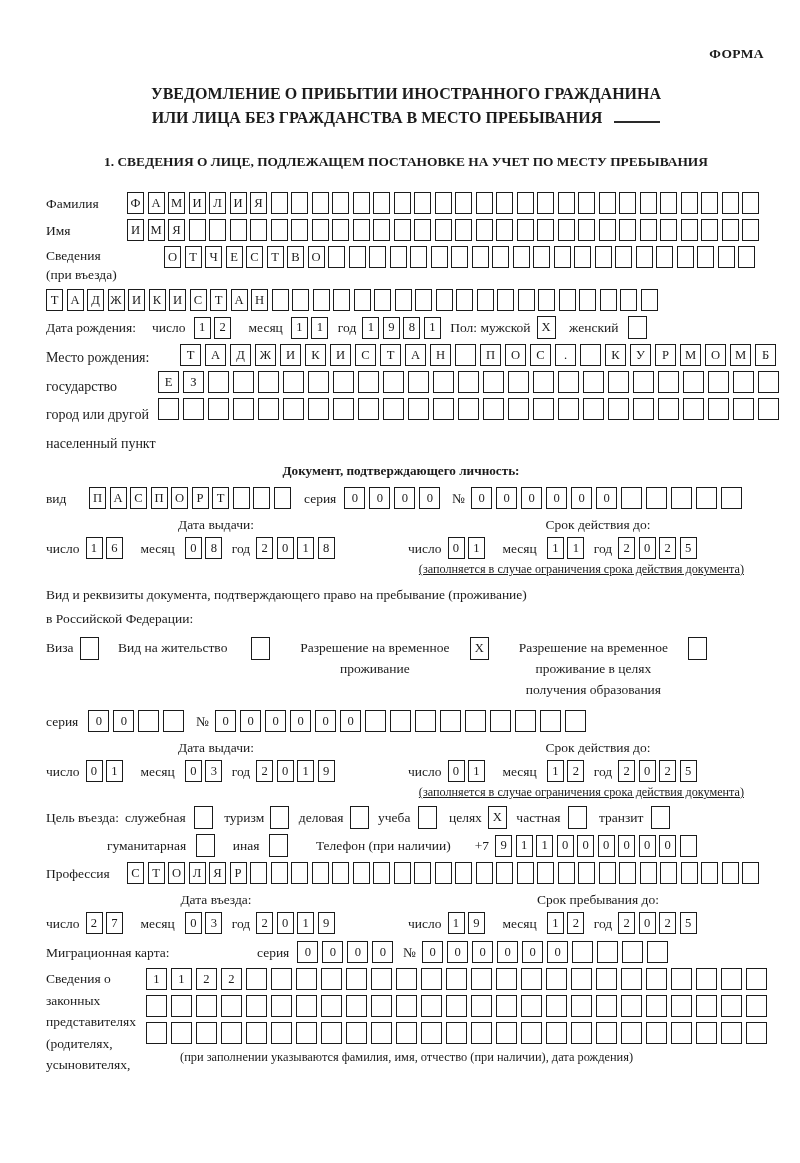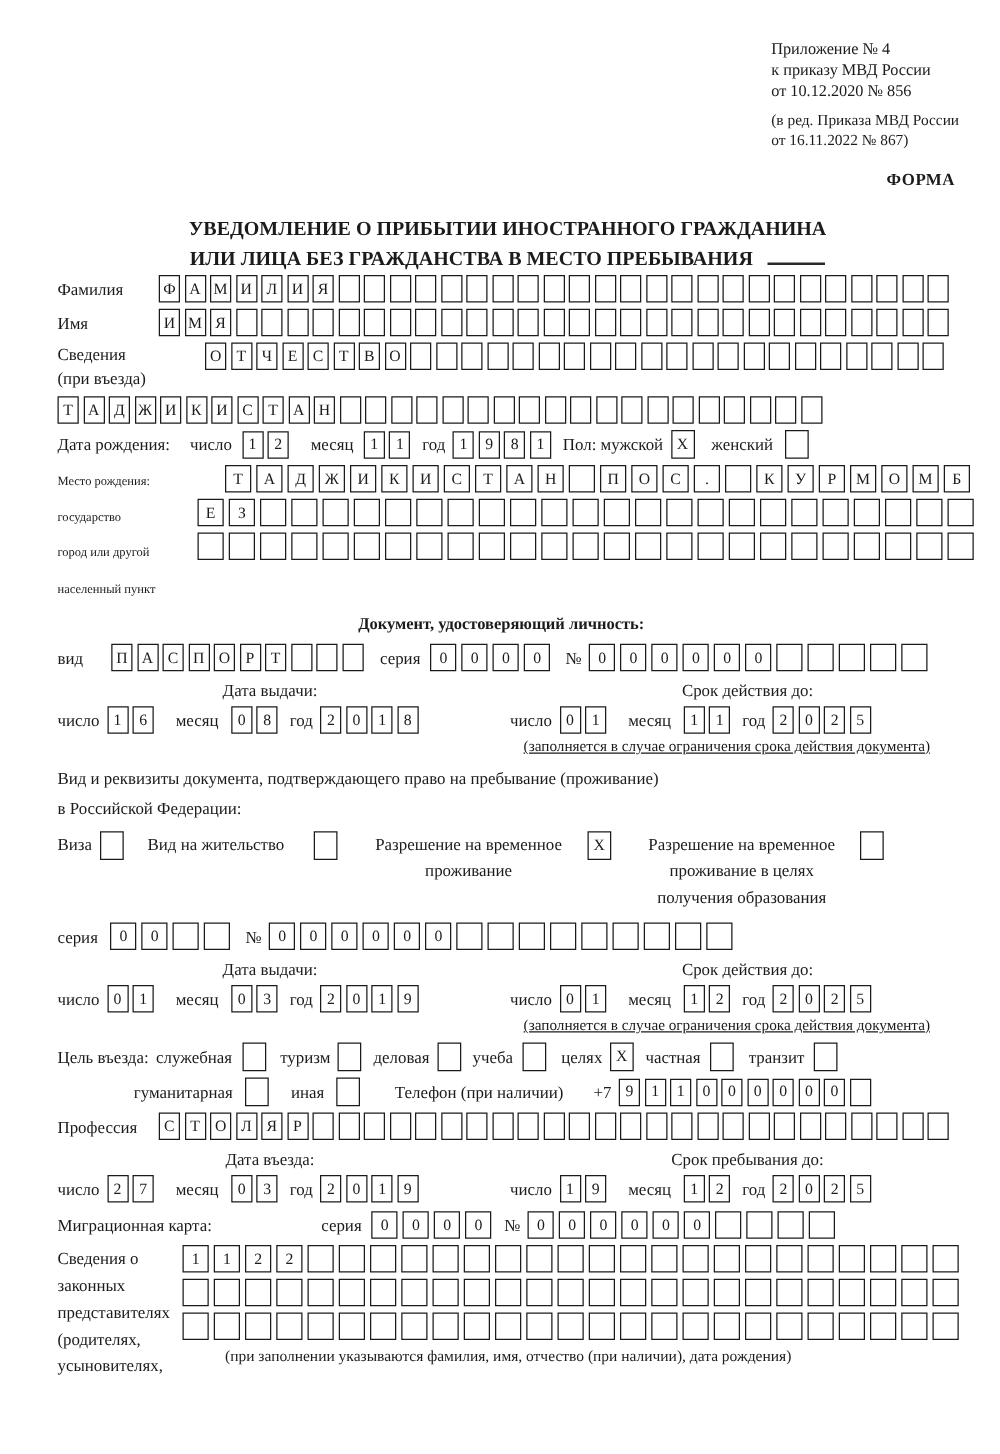--- a/index.html
+++ b/index.html
@@ -14,21 +14,21 @@
   .row{display:flex;align-items:center;margin-bottom:5px;}
   .rowt{display:flex;align-items:flex-start;margin-bottom:5px;}
   .lbl{font-size:13.5px;line-height:19px;flex:none;}
   .cells{display:flex;flex:none;}
   .cell{box-sizing:content-box;width:15px;height:20px;border:1.5px solid #1b1b1b;margin-right:3.5px;display:flex;align-items:center;justify-content:center;font-size:12.6px;flex:none;background:#fff;}
   .wide .cell{width:19px;margin-right:4px;}
   .cb .cell{width:17px;height:21px;}
   .w81{width:81px;} .w43{width:43px;} .w100{width:100px;} .w118{width:118px;}
   .ml6{margin-left:6px;} .ml8{margin-left:8px;} .ml10{margin-left:10px;} .ml14{margin-left:14px;} .ml16{margin-left:16px;} .ml24{margin-left:24px;}
   .two-line{line-height:19px;}
-  .bp-labels{width:112px;flex:none;font-size:10px;line-height:28.5px;}
+  .bp-labels{width:112px;flex:none;font-size:14px;line-height:28.5px;}
   .bp-rows .cells{margin-bottom:5px;}
   .ind22{margin-left:22px;}
   .doc-head{font-weight:bold;font-size:13.2px;text-align:center;margin:4px 40px 8px 0;}
   .dates{display:flex;margin-top:8px;}
   .dcol-l{width:340px;flex:none;}
   .dcol-r{width:380px;flex:none;margin-left:22px;}
   .dhead{font-size:13.5px;text-align:center;margin-bottom:4px;}
   .dline{display:flex;align-items:center;}
   .note{font-size:12.2px;text-align:right;margin:3px 52px 6px 0;text-decoration:underline;}
   .intro{font-size:13.5px;line-height:24px;margin-top:6px;}
@@ -37,37 +37,29 @@
   .opt .lbl{line-height:21px;}
   .optc{width:170px;text-align:center;font-size:13.5px;line-height:21px;flex:none;}
   .gl{width:100px;flex:none;font-size:13.5px;line-height:21.5px;}
   .gcap{font-size:12.4px;margin:6px 0 0 34px;}
 </style>
 </head>
 <body>
 
 <div class="page">
 
-  <div class="hdr">
-    <div>Приложение № 4</div>
-    <div>к приказу МВД России</div>
-    <div>от 10.12.2020 № 856</div>
-    <div class="amend">
-      <div>(в ред. Приказа МВД России</div>
-      <div>от 16.11.2022 № 867)</div>
-    </div>
-  </div>
 
   <div class="forma">ФОРМА</div>
 
   <div class="title">
     <div>УВЕДОМЛЕНИЕ О ПРИБЫТИИ ИНОСТРАННОГО ГРАЖДАНИНА</div>
     <div><span>ИЛИ ЛИЦА БЕЗ ГРАЖДАНСТВА В МЕСТО ПРЕБЫВАНИЯ</span><span class="blank-line"></span></div>
   </div>
 
+  <div class="sec">1. СВЕДЕНИЯ О ЛИЦЕ, ПОДЛЕЖАЩЕМ ПОСТАНОВКЕ НА УЧЕТ ПО МЕСТУ ПРЕБЫВАНИЯ</div>
 
   <div class="row">
     <span class="lbl w81">Фамилия</span>
     <span class="cells">
         <span class="cell">Ф</span>
         <span class="cell">А</span>
         <span class="cell">М</span>
         <span class="cell">И</span>
         <span class="cell">Л</span>
         <span class="cell">И</span>
@@ -322,21 +314,21 @@
           <span class="cell"></span>
           <span class="cell"></span>
           <span class="cell"></span>
           <span class="cell"></span>
           <span class="cell"></span>
           <span class="cell"></span>
         </div>
     </div>
   </div>
 
-  <div class="doc-head">Документ, удостоверяющий личность:</div>
+  <div class="doc-head">Документ, подтверждающего личность:</div>
 
   <div class="row">
     <span class="lbl w43">вид</span>
     <span class="cells">
         <span class="cell">П</span>
         <span class="cell">А</span>
         <span class="cell">С</span>
         <span class="cell">П</span>
         <span class="cell">О</span>
         <span class="cell">Р</span>

